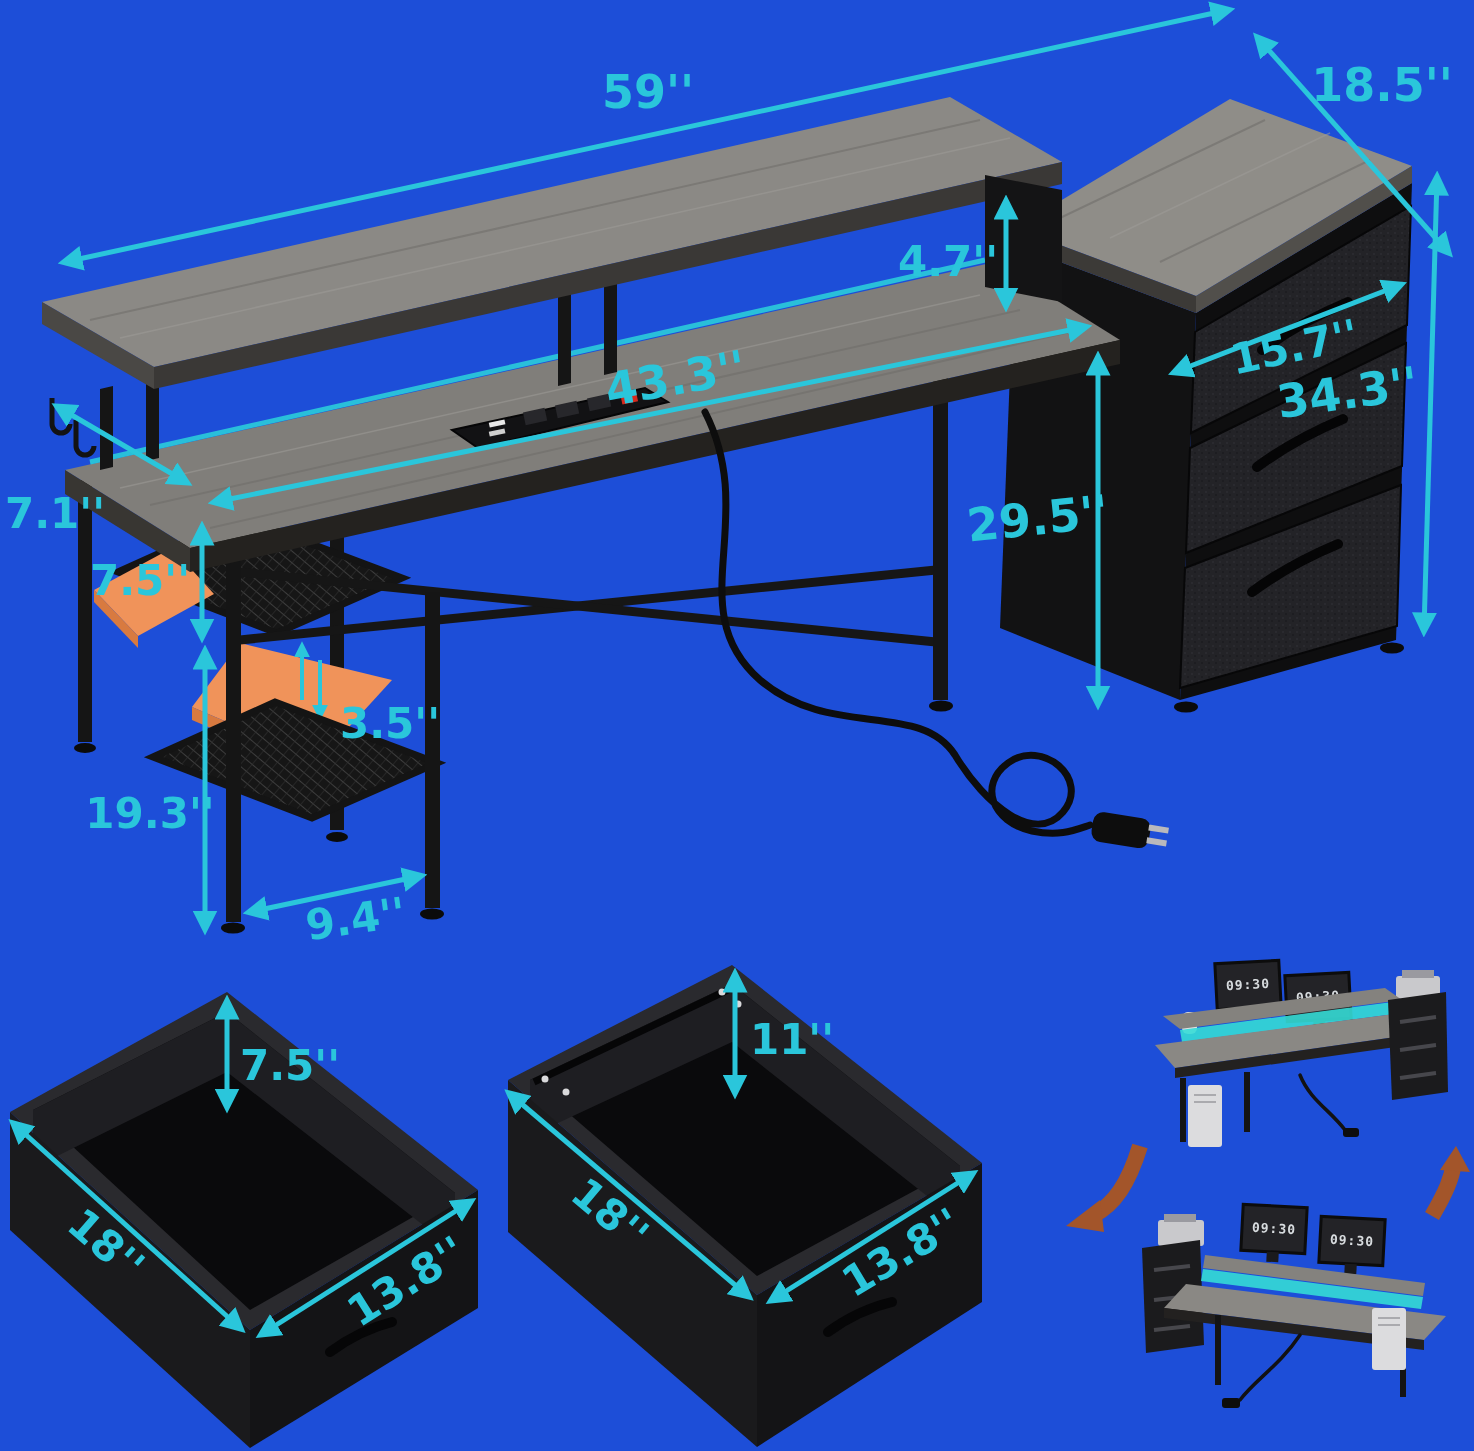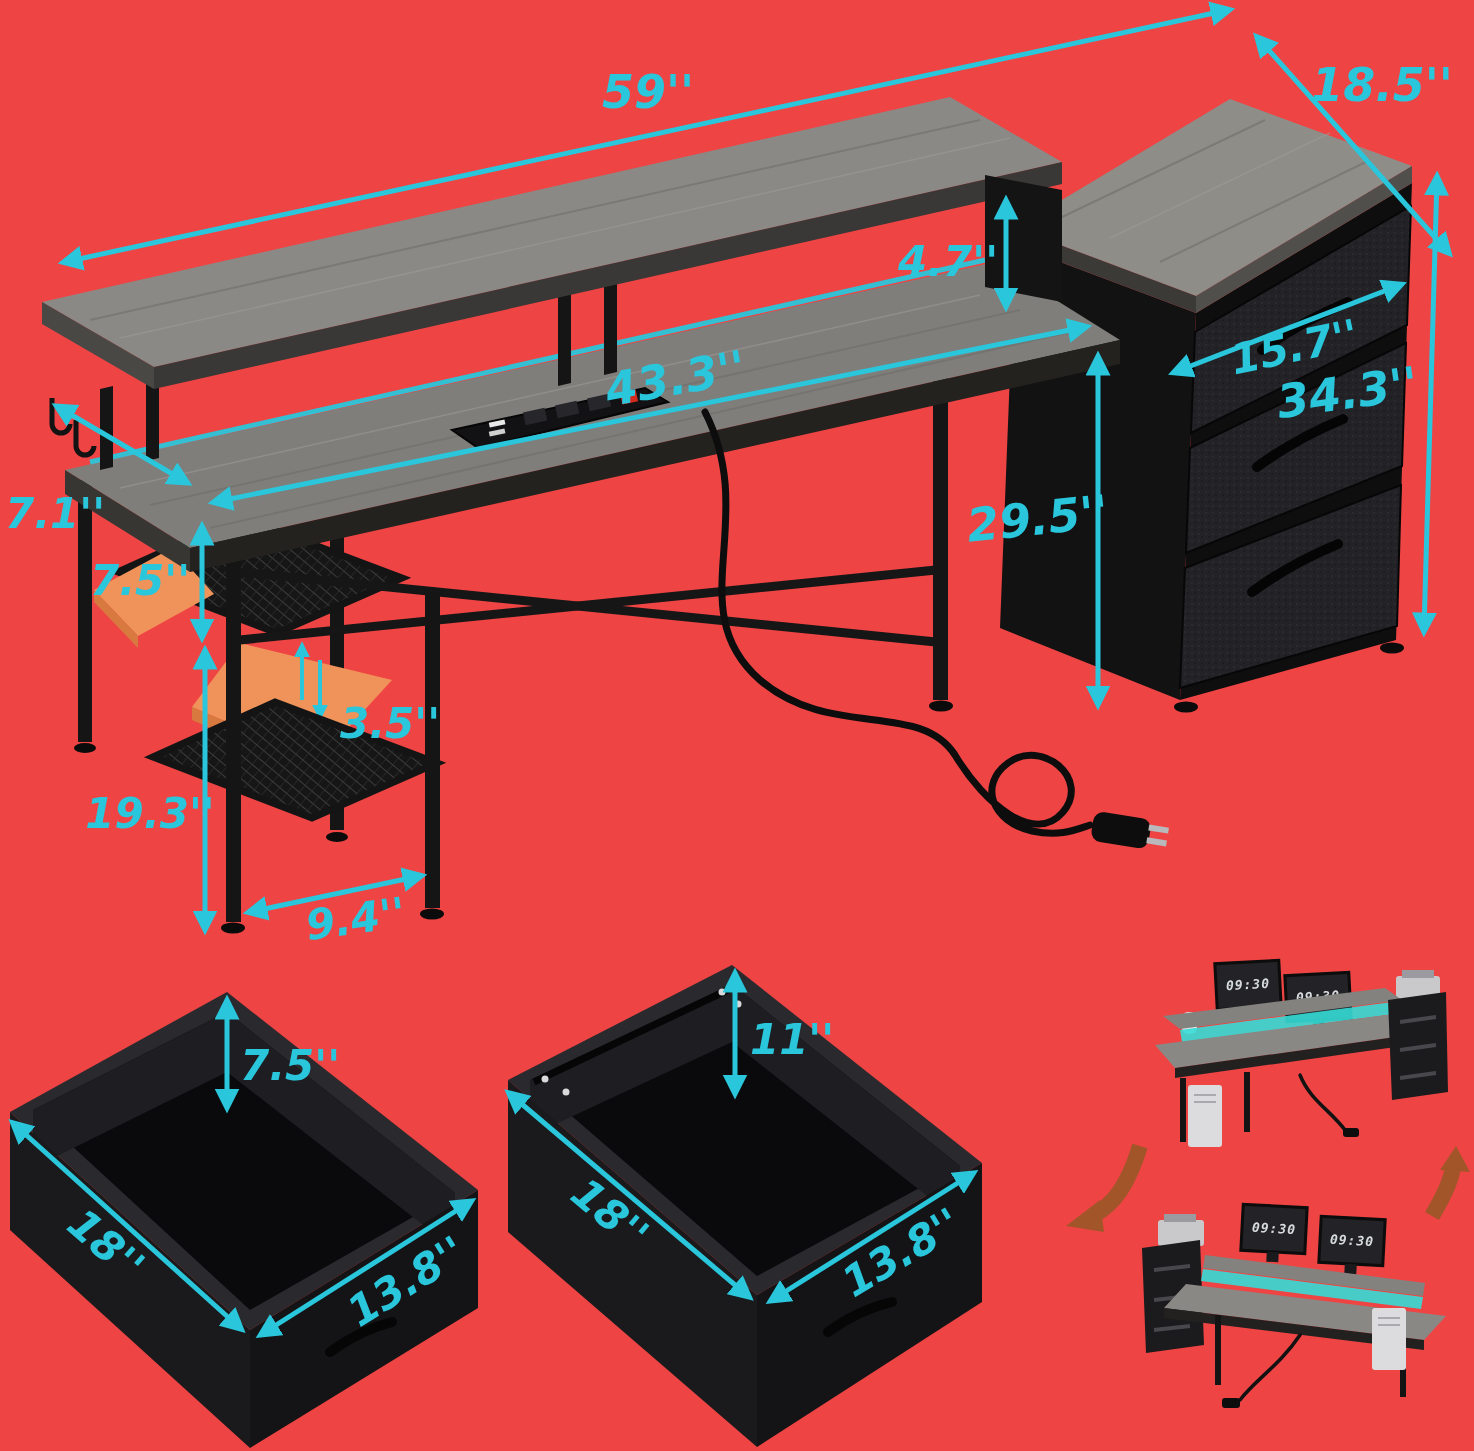--- a/index.html
+++ b/index.html
@@ -1,17 +1,17 @@
 <!DOCTYPE html>
 <html><head>
 <meta charset="utf-8">
 <style>
   html,body{margin:0;padding:0;background:#ffffff;}
-  .stage{position:relative;width:1474px;height:1451px;background:#ef4444;overflow:hidden;
-         font-family:"DejaVu Sans",sans-serif;font-style:italic;}
+  .stage{position:relative;width:1474px;height:1451px;background:#1d4ed8;overflow:hidden;
+         font-family:"DejaVu Sans",sans-serif;}
   svg{position:absolute;left:0;top:0;}
   text.dim{fill:#2AC6DB;font-family:"DejaVu Sans",sans-serif;font-weight:bold;}
   text.dim-lg{font-size:46px;}
   text.dim-md{font-size:42px;}
   text.clock{fill:#d7dbde;font-family:"DejaVu Sans Mono","DejaVu Sans",monospace;font-size:13px;font-weight:bold;letter-spacing:1px;}
   .arrow{stroke:#2AC6DB;stroke-width:5;fill:none;}
   .arrow-thin{stroke:#2AC6DB;stroke-width:4;fill:none;}
   .steel{fill:#151515;}
   .cord{stroke:#0d0d0d;stroke-width:7;fill:none;stroke-linecap:round;}
   .minicord{stroke:#121212;stroke-width:3.5;fill:none;stroke-linecap:round;}

